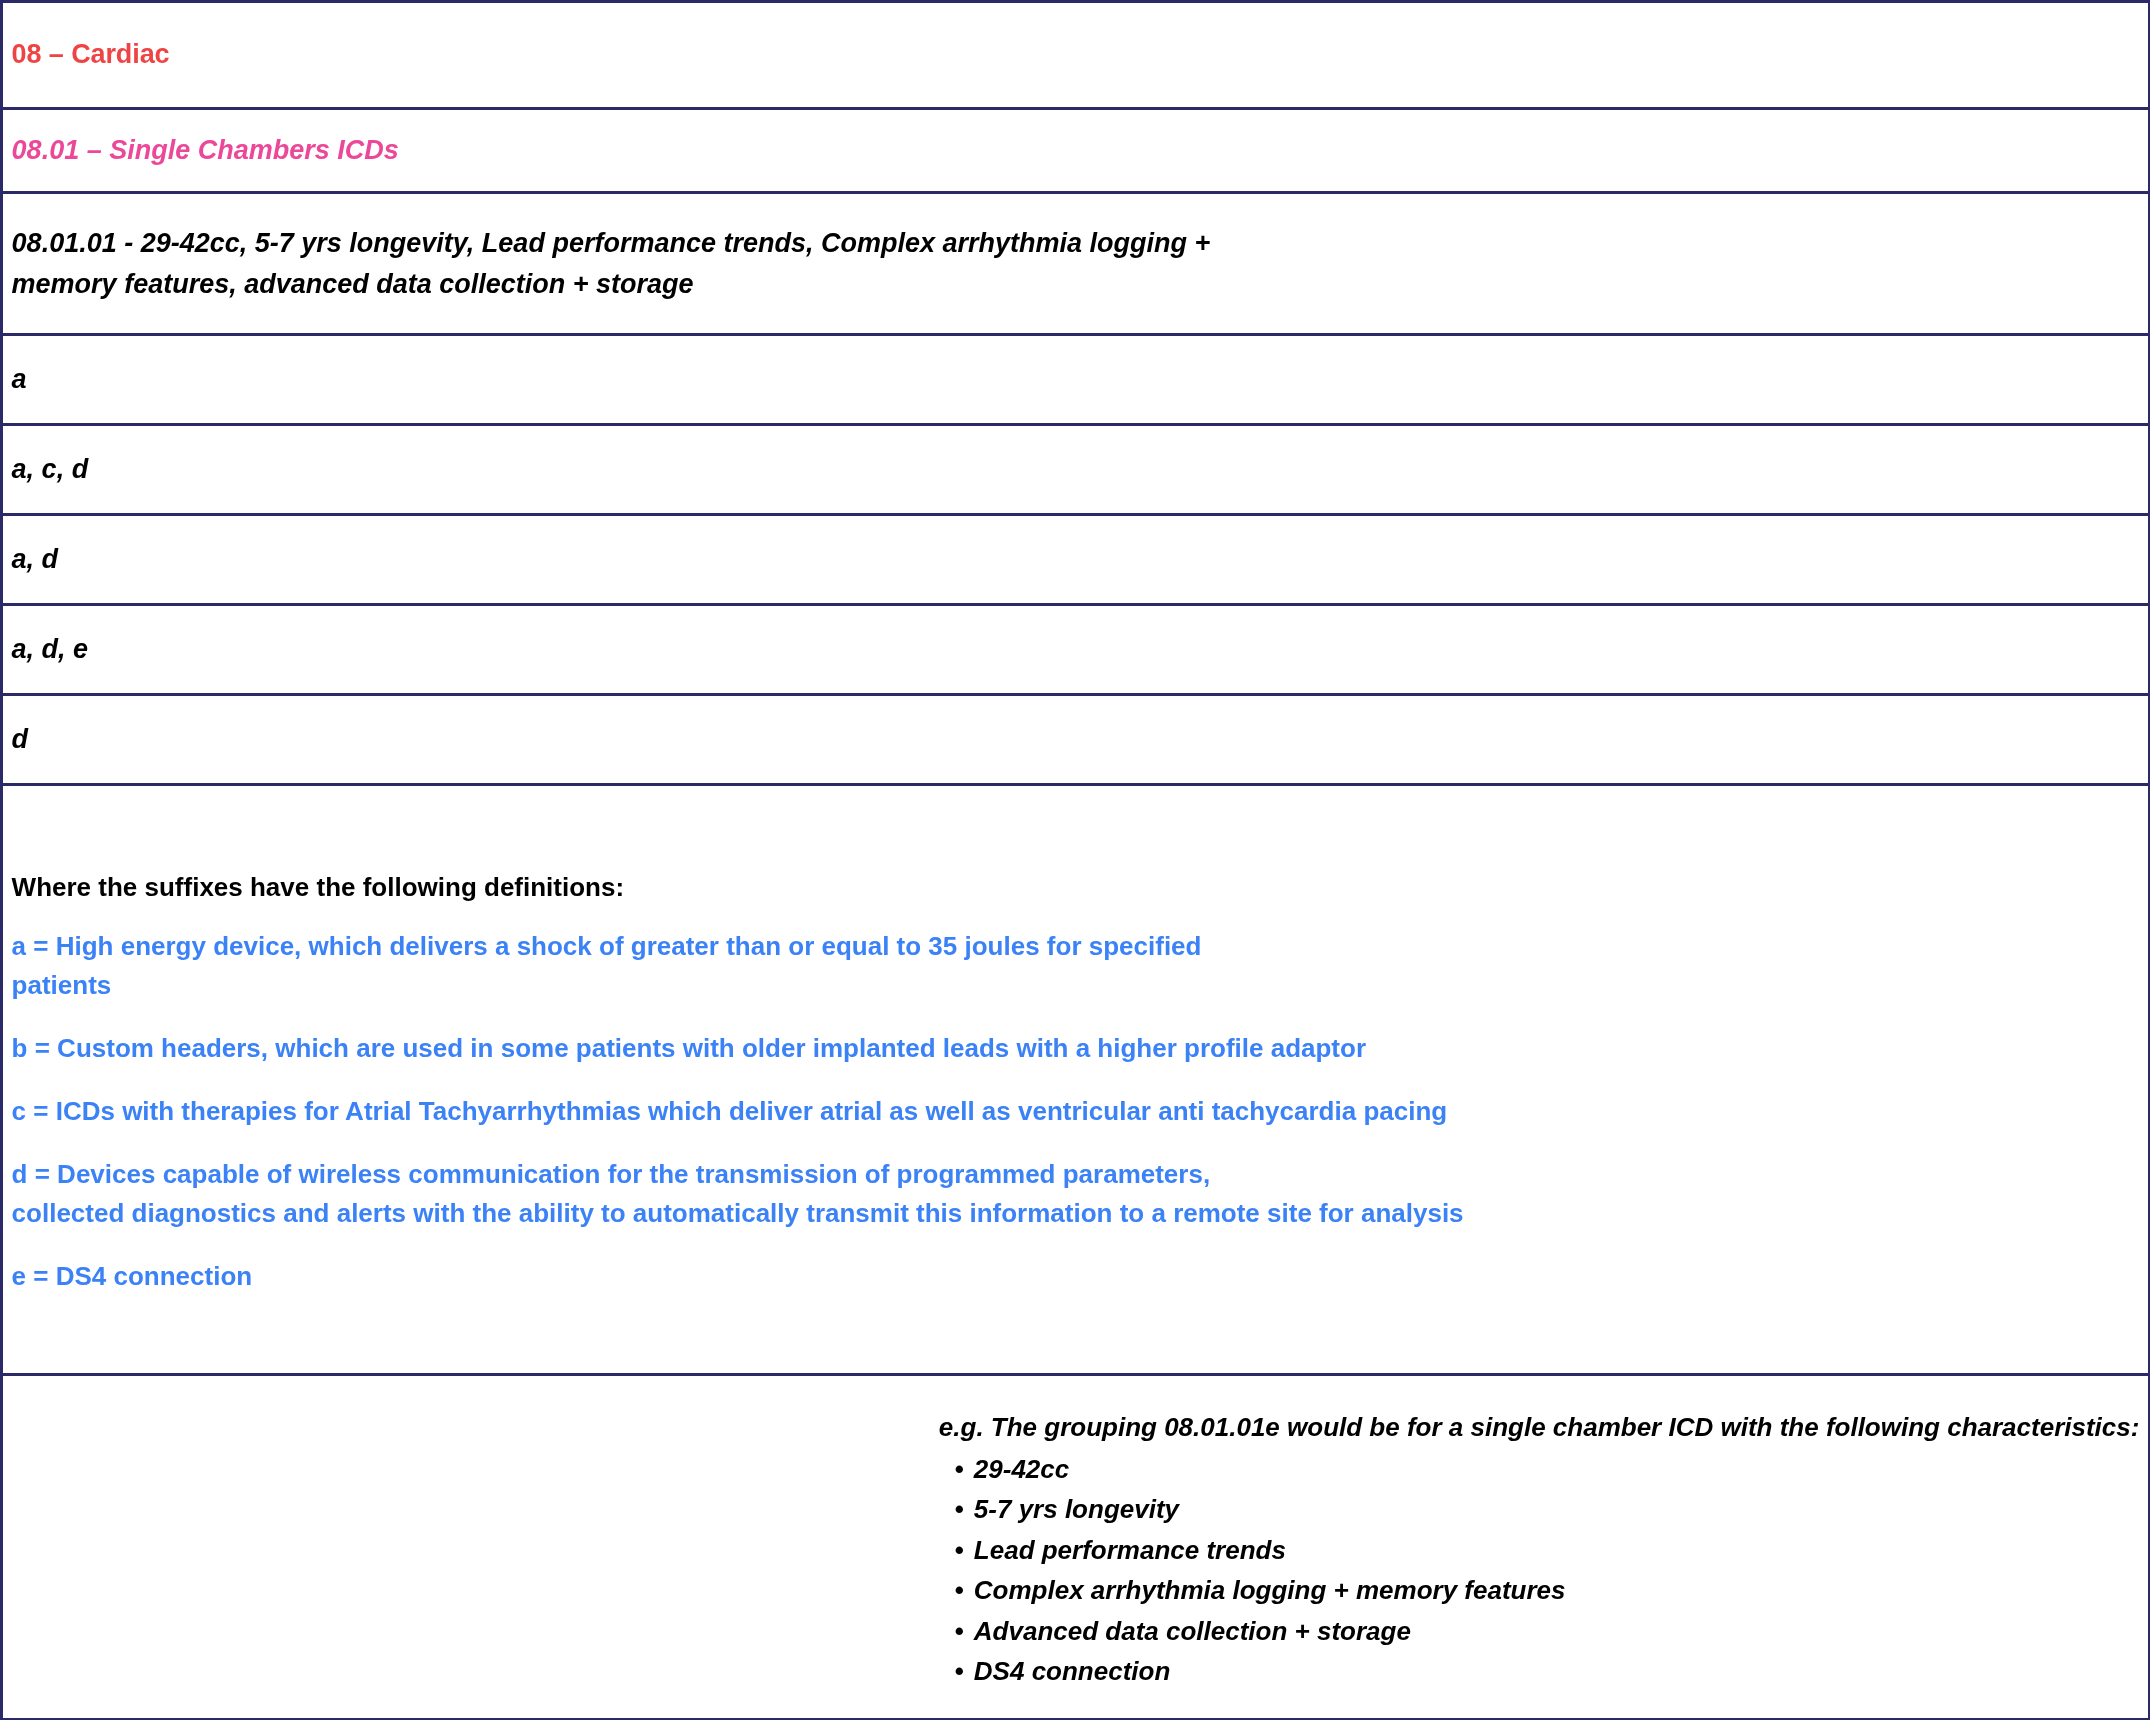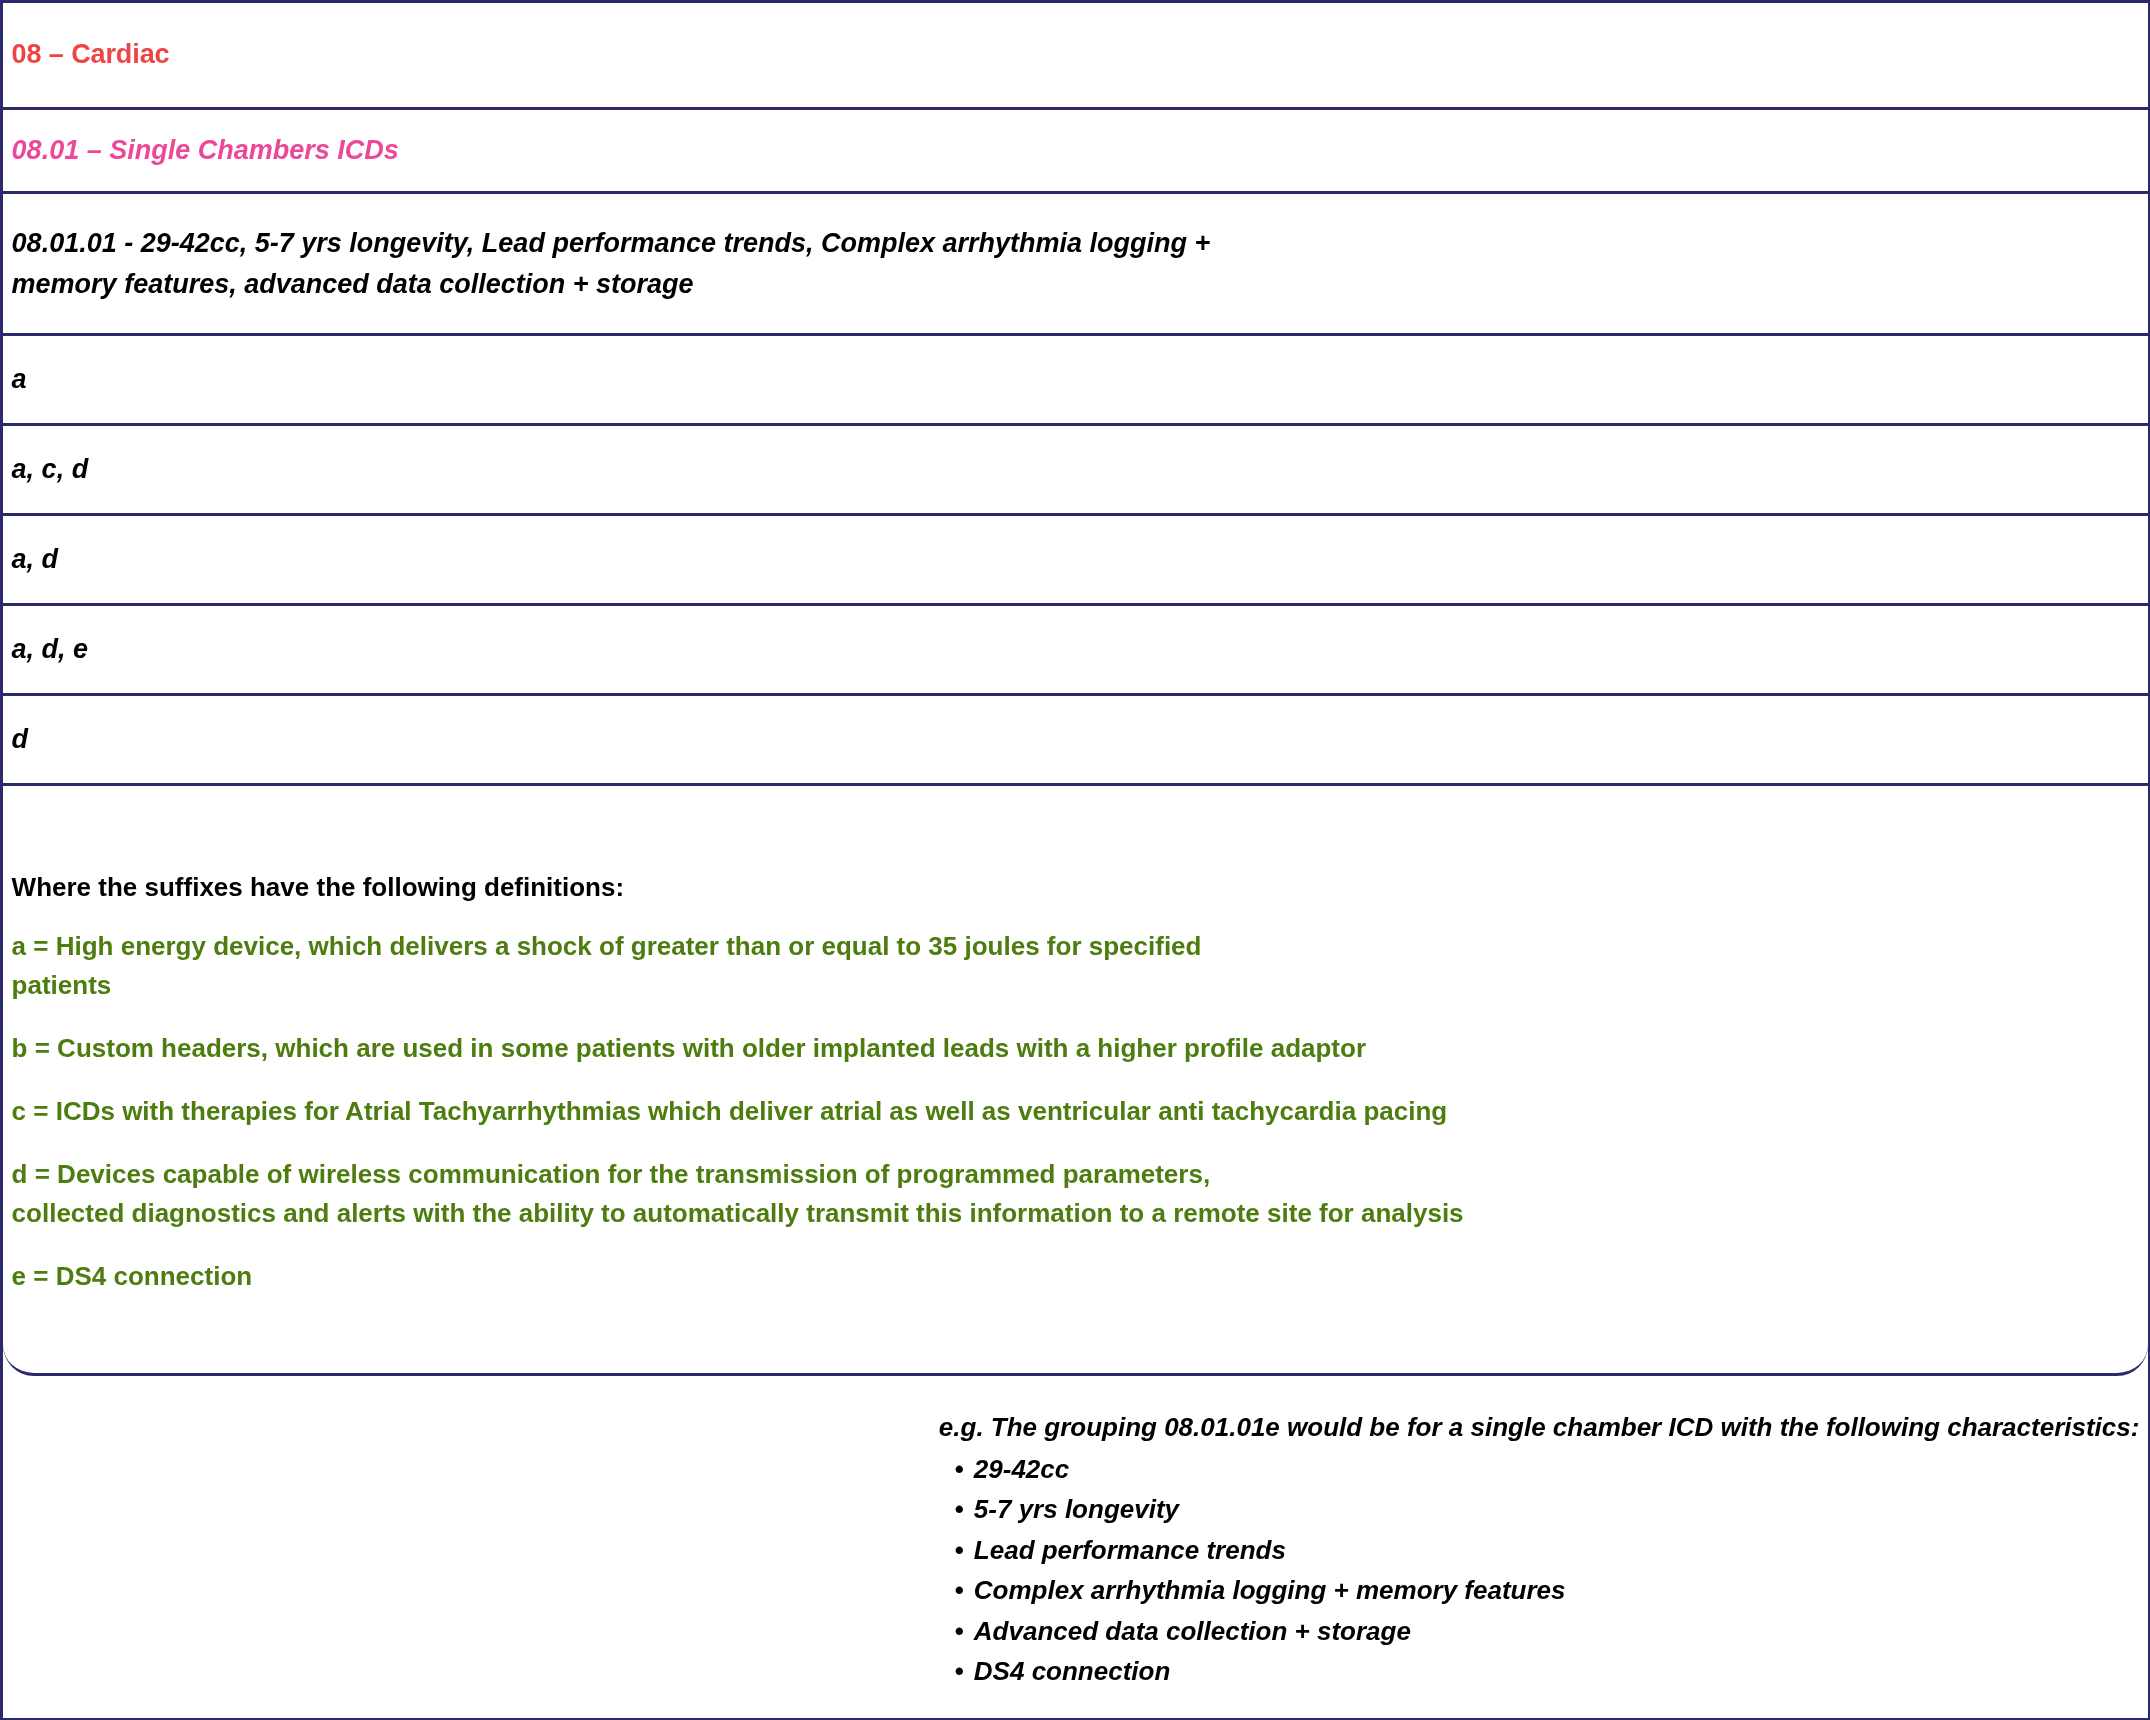--- a/index.html
+++ b/index.html
@@ -40,21 +40,21 @@
   .row:last-child {
     border-bottom: none;
     align-items: flex-end;
   }
 
   
   .row-category      { height: 107px; }
   .row-subcategory   { height: 84px; }
   .row-grouping      { height: 142px; }
   .row-suffix        { height: 90px; }
-  .row-definitions   { height: 590px; border-radius: 31px; }
+  .row-definitions   { height: 590px; }
   .row-example       { flex: 1 1 auto; }
 
   
   .t-category {
     font-size: 27px;
     font-weight: 700;
     font-style: normal;
     color: #ef4444;
     line-height: 1.15;
     letter-spacing: -0.1px;
@@ -90,21 +90,21 @@
     font-weight: 700;
     font-style: normal;
     color: #000;
     line-height: 1.2;
     margin: 0 0 24px 0;
   }
   .t-def-item {
     font-size: 26px;
     font-weight: 700;
     font-style: normal;
-    color: #4d7c0f;
+    color: #3b82f6;
     line-height: 1.5;
     margin: 0 0 24px 0;
     white-space: pre-line;
   }
   .t-def-item:last-child {
     margin-bottom: 0;
   }
 
   .example-block {
     padding-top: 9.5px;

